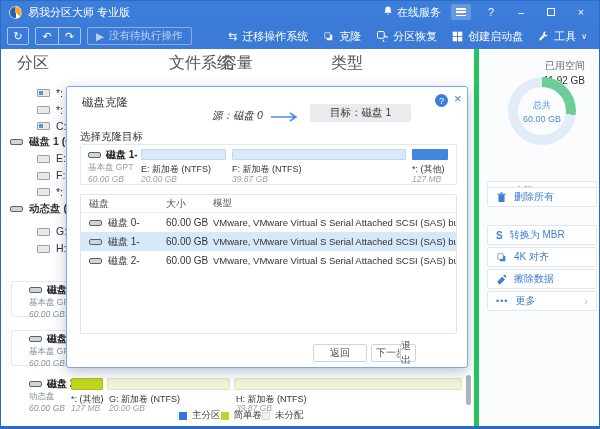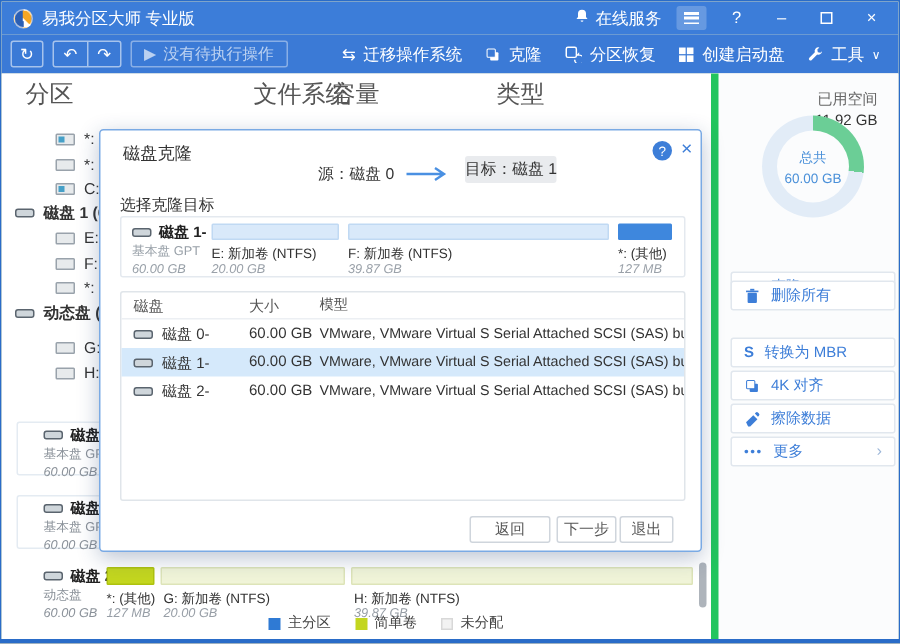--- a/index.html
+++ b/index.html
@@ -53,21 +53,21 @@
   .diskinfo { position:absolute; font-size:8.5px; color:#8a9199; }
   .diskinfo .nm { font-size:10px; color:#222; font-weight:bold; display:flex; gap:5px; align-items:center; }
   .diskinfo .sz { font-style:italic; }
 
   .bar { position:absolute; height:12px; border-radius:1px; }
   .bar.pale { background:#f0f4d8; border:1px solid #dde4b8; }
   .bar.bright { background:#c3d61f; border:1px solid #aec20e; }
   .strip-label { position:absolute; font-size:9px; color:#333; white-space:nowrap; }
   .strip-size { position:absolute; font-size:8.5px; color:#979ea6; font-style:italic; white-space:nowrap; }
 
-  .legend { position:absolute; left:178px; top:360px; display:flex; gap:16px; align-items:center; font-size:9.5px; color:#444; }
+  .legend { position:absolute; left:178px; top:360px; display:flex; align-items:center; font-size:9.5px; color:#444; }
   .legend .it { display:flex; align-items:center; gap:5px; }
   .sq { width:8px; height:8px; }
   .scrollthumb { position:absolute; left:465px; top:326px; width:5px; height:30px; background:#aeb4bb; border-radius:3px; }
 
   
   .sidebar { position:absolute; left:473px; top:0; width:125px; height:378px; background:#fbfcfd; border-left:5px solid #22c55e; }
   .used { position:absolute; right:14px; top:10px; text-align:right; font-size:10px; color:#666; }
   .used b { display:block; color:#333; font-weight:normal; margin-top:2px; }
   .donut { position:absolute; left:29px; top:28px; width:68px; height:68px; border-radius:50%;
            background:conic-gradient(#6bce96 0deg 97deg,#e2ecf7 97deg 360deg);
@@ -78,23 +78,23 @@
           display:flex; align-items:center; gap:7px; padding:0 8px; font-size:10px; color:#3d7ed8; }
   .sbtn .chev { margin-left:auto; color:#9db7d8; font-size:11px; }
 
   
   .dialog { position:absolute; left:65px; top:37px; width:402px; height:282px; background:#fff; z-index:10;
             border:1px solid #7aaae4; border-radius:3px; box-shadow:0 4px 14px rgba(30,60,110,.3); }
   .dlg-title { position:absolute; left:15px; top:8px; font-size:11.5px; color:#333; }
   .dlg-help { position:absolute; left:368px; top:7px; width:13px; height:13px; border-radius:50%; background:#3d7ed8;
               color:#fff; font-size:9px; display:flex; align-items:center; justify-content:center; }
   .dlg-close { position:absolute; left:387px; top:5px; font-size:13px; color:#3d7ed8; line-height:1; }
-  .src { position:absolute; left:145px; top:22px; font-size:10.5px; color:#333; }
+  .src { position:absolute; left:145px; top:22px; font-size:10.5px; color:#333;font-style:italic; }
   .arrow { position:absolute; left:203px; top:21px; color:#4a90e2; }
-  .chip { position:absolute; left:243px; top:17px; height:18px; padding:0 0; background:#e9ebee; border-radius:2px;
+  .chip { position:absolute; left:243px; top:17px; height:18px; padding:0 20px; background:#e9ebee; border-radius:2px;
           display:flex; align-items:center; font-size:10.5px; color:#333; }
   .sel-label { position:absolute; left:13px; top:43px; font-size:10.5px; color:#333; }
   .preview { position:absolute; left:13px; top:57px; width:377px; height:41px; border:1px solid #e4e9ef; border-radius:2px; }
   .pv-info { position:absolute; left:7px; top:3px; font-size:8.5px; color:#98a0a8; }
   .pv-info .nm { font-size:10px; color:#222; font-weight:bold; display:flex; align-items:center; gap:5px; }
   .pv-info .sz { font-style:italic; }
   .pbar { position:absolute; top:4px; height:11px; border-radius:1px; }
   .pbar.lt { background:#d9e9fa; border:1px solid #c0d9f3; }
   .pbar.solid { background:#3e87dd; }
   .plabel { position:absolute; top:18px; font-size:9px; color:#333; white-space:nowrap; }
@@ -434,17 +434,17 @@
               <span class="diskic"></span>
               <span>磁盘 2-</span>
             </span>
           <span class="c2">60.00 GB</span>
           <span class="c3">VMware, VMware Virtual S Serial Attached SCSI (SAS) bus</span>
         </div>
       </div>
 
       <div class="dbtn" style="left:246px; width:54px">返回</div>
       <div class="dbtn" style="left:304px; width:40px">下一步</div>
-      <div class="dbtn" style="left:346px; width:36px">退出</div>
+      <div class="dbtn" style="left:333px; width:16px">退出</div>
     </div>
 
   </div>
 </div>
 
 </body></html>

